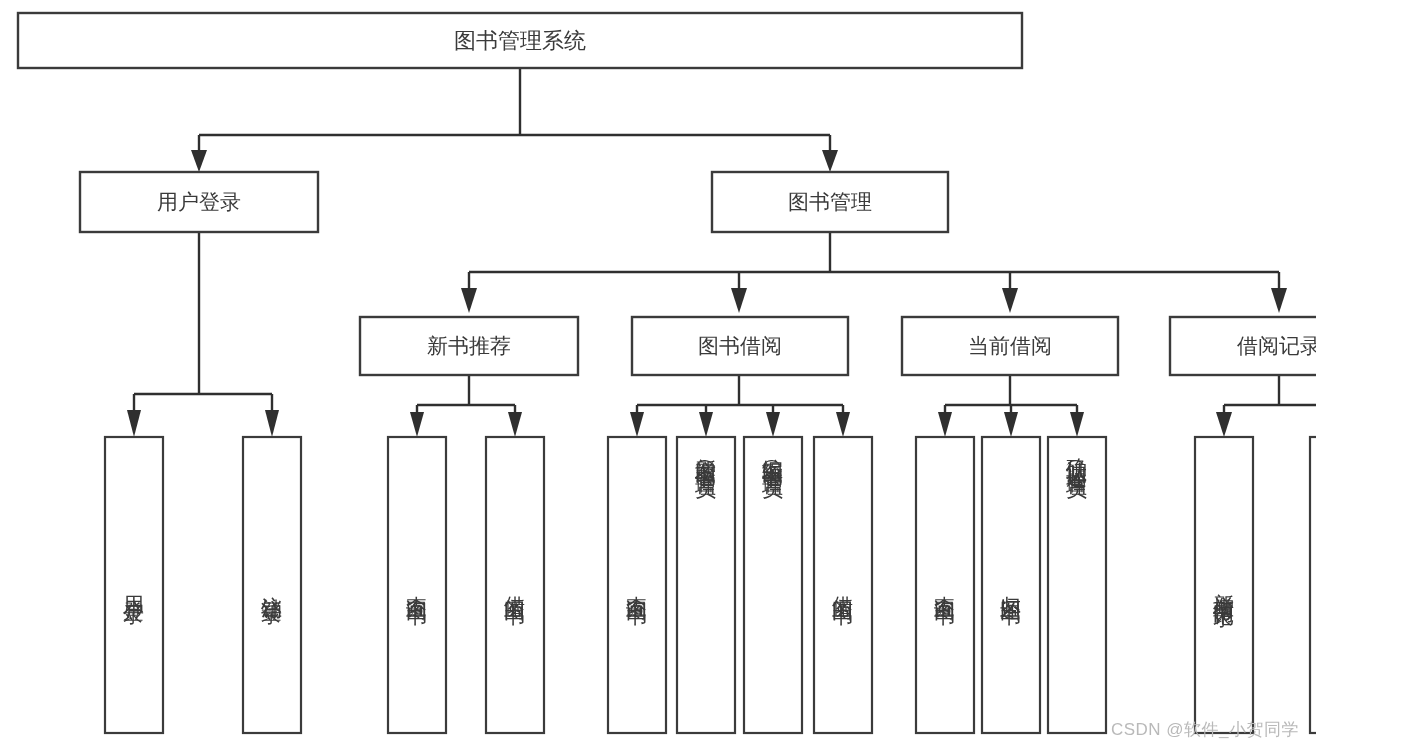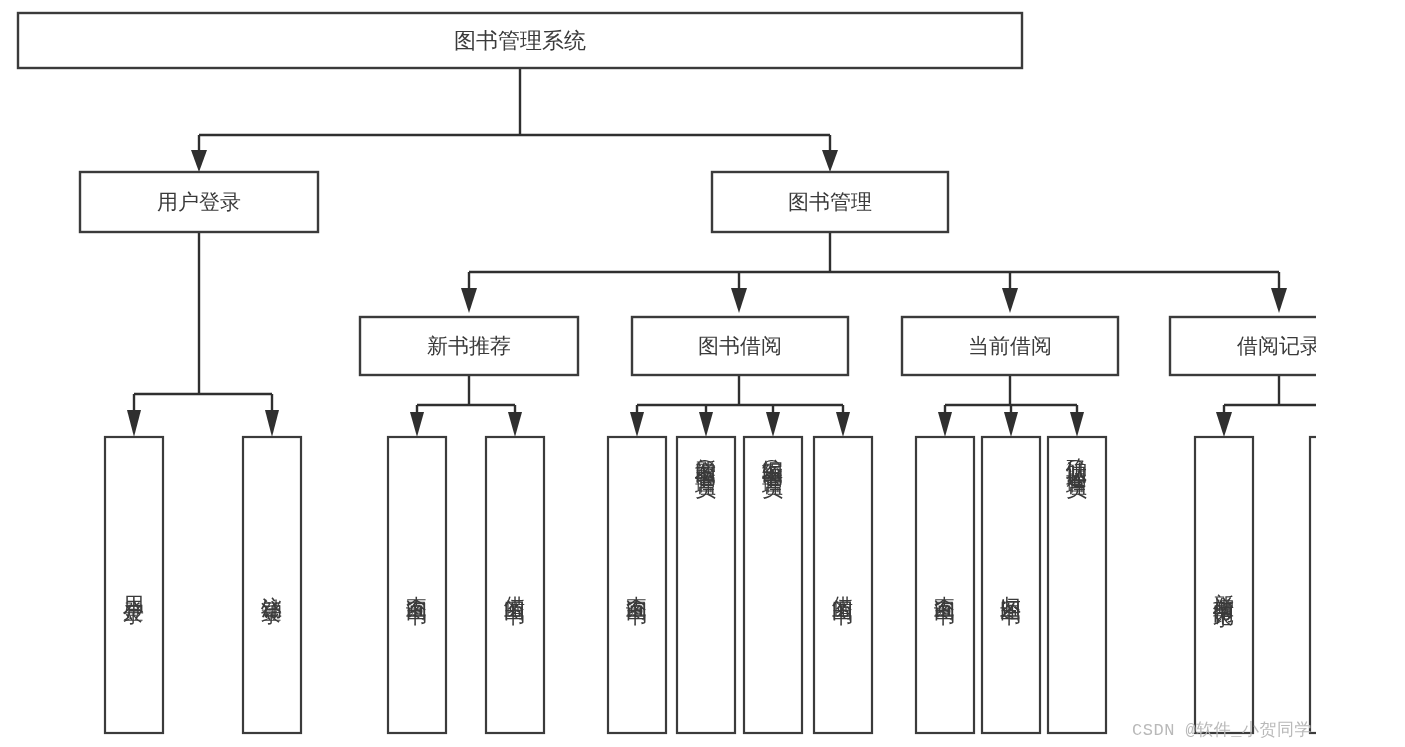--- a/index.html
+++ b/index.html
@@ -72,23 +72,23 @@
     text-orientation: upright;
     font-family: "Liberation Sans", "DejaVu Sans", sans-serif;
     font-size: 21px;
     line-height: 1.0;
     letter-spacing: 3px;
     color: #3a3a3a;
     white-space: nowrap;
   }
   .watermark {
     position: absolute;
-    right: 4px;
+    right: 17px;
     bottom: 6px;
-    font-family: Liberation Mono, monospace;
+    font-family: Liberation Sans, sans-serif;
     font-size: 17px;
     color: #b9b9b9;
     letter-spacing: 0.5px;
     white-space: nowrap;
     margin-left: 28px;
   }
 </style>
 </head>
 <body>
 

